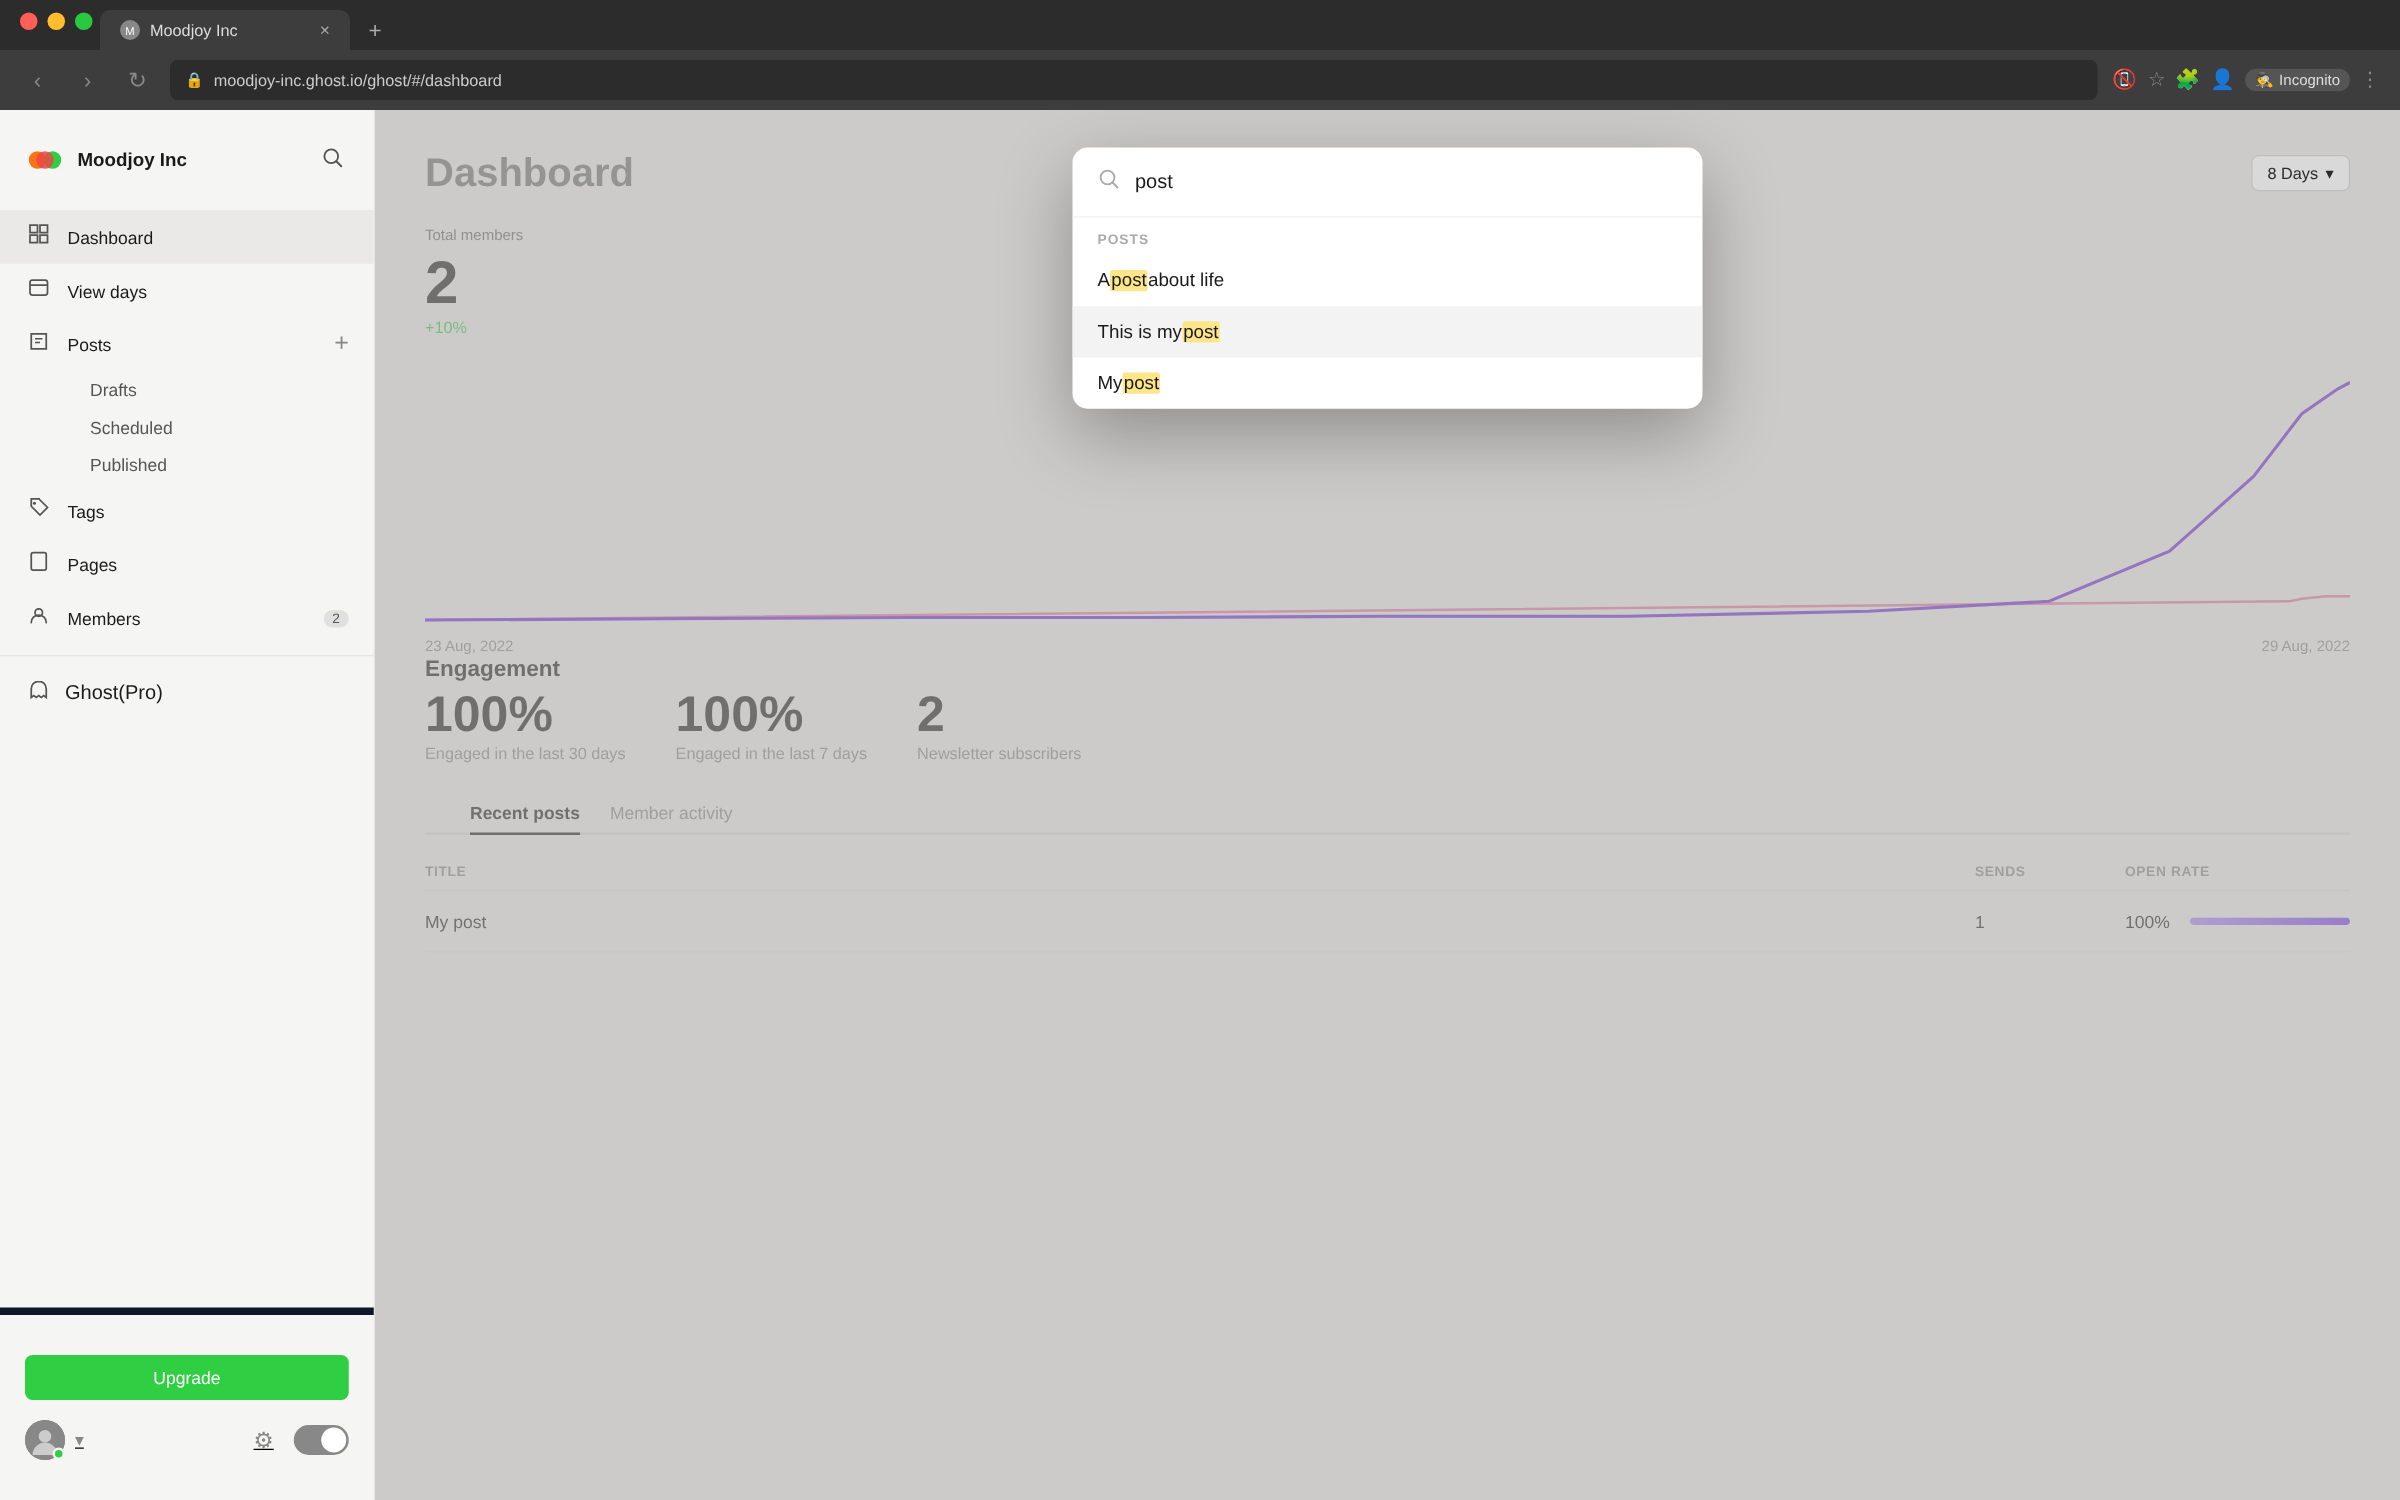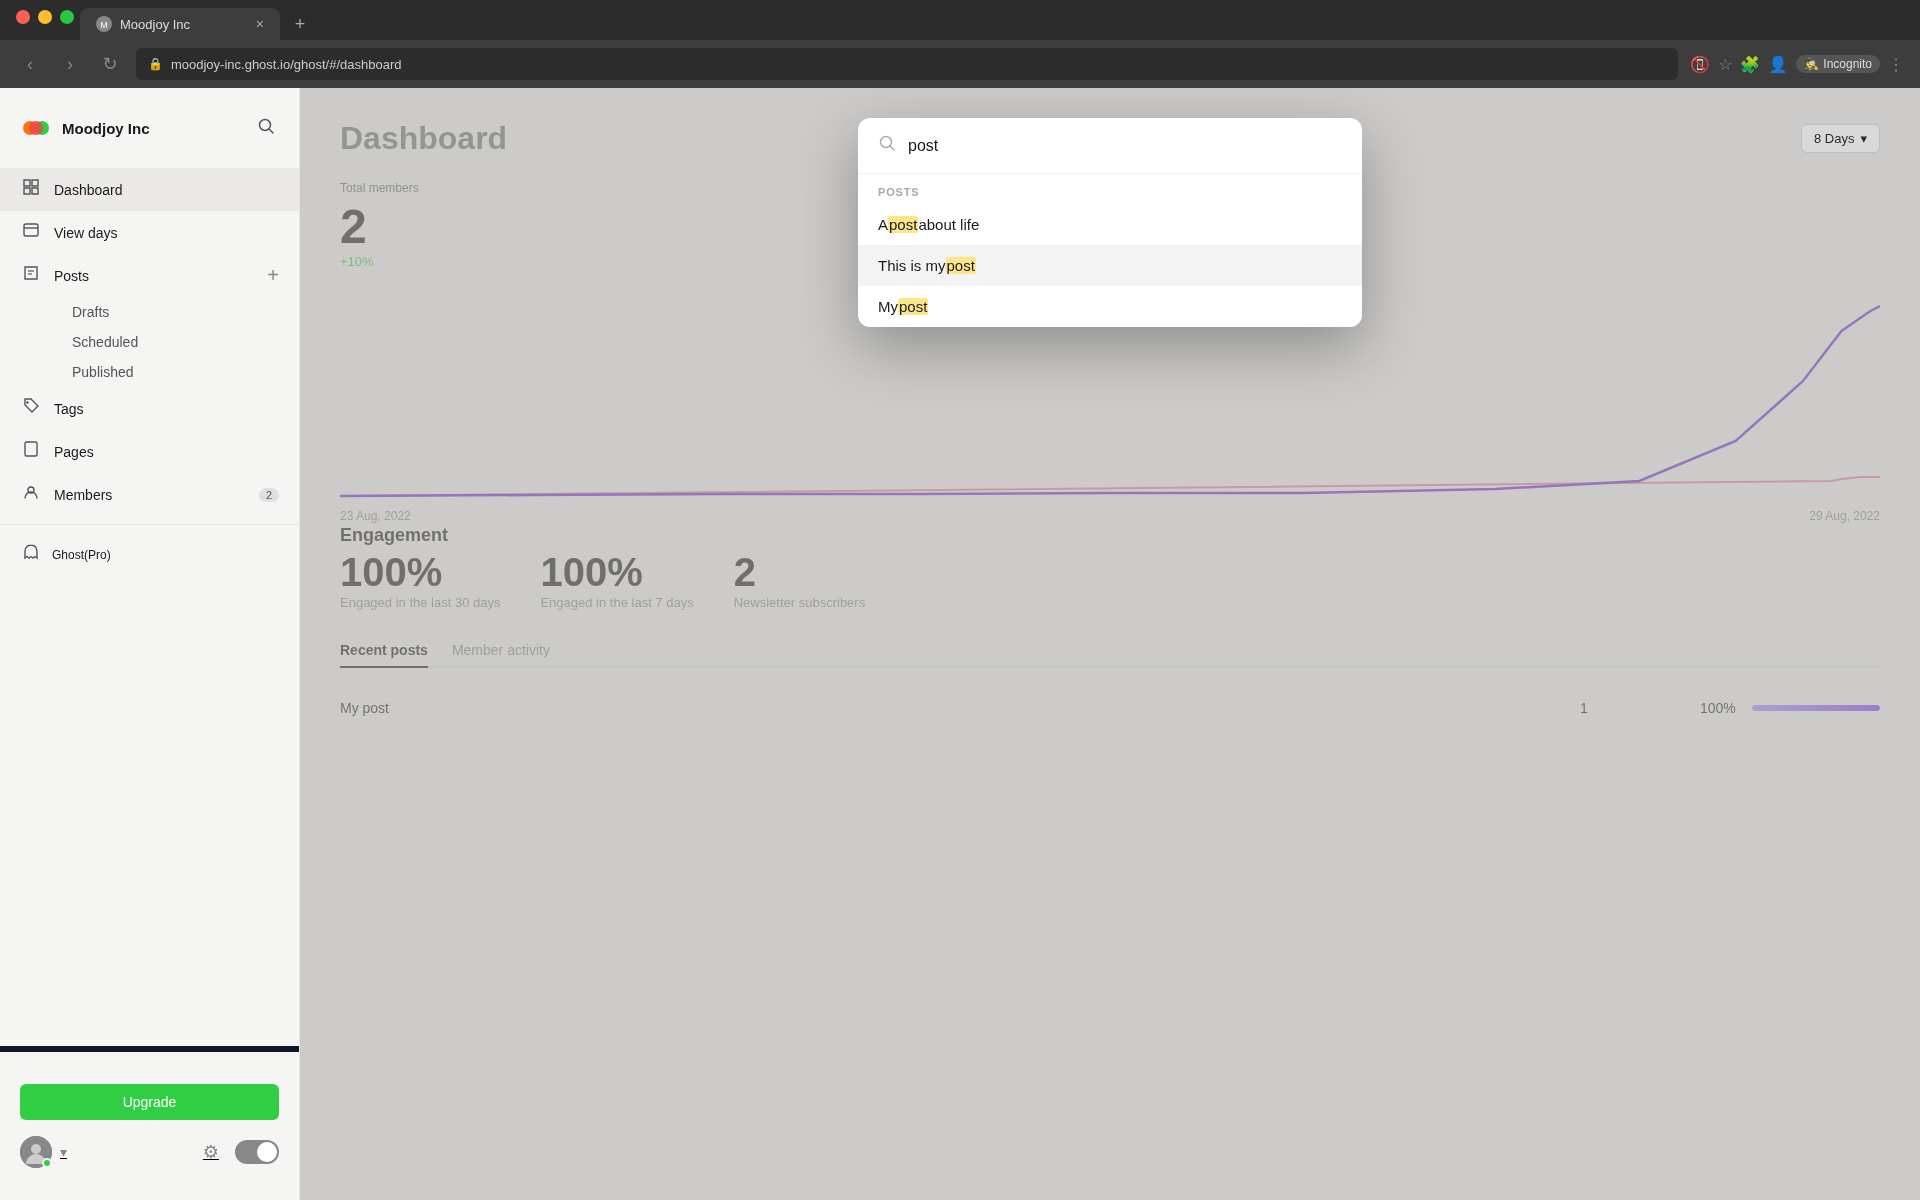--- a/index.html
+++ b/index.html
@@ -294,21 +294,21 @@
       display: flex;
       align-items: center;
       gap: 10px;
       padding: 10px 20px;
     }
     .ghost-icon {
       color: #555;
       font-size: 18px;
     }
     .ghost-label {
-      font-size: 12px;
+      font-size: 16px;
       color: #1a1a1a;
       font-weight: 500;
     }
 
     
     .main {
       flex: 1;
       background: #f0efed;
       overflow: auto;
       padding: 32px 40px;
@@ -419,20 +419,21 @@
       font-size: 14px;
       font-weight: 600;
       color: #1a1a1a;
       padding-bottom: 8px;
       cursor: pointer;
       border-bottom: 2px solid transparent;
       margin-bottom: -2px;
     }
     .tab-item.active {
       border-bottom-color: #1a1a1a;
+      margin-left: 36px;
     }
     .tab-item.inactive {
       color: #888;
       font-weight: 400;
     }
     .table-header {
       display: grid;
       grid-template-columns: 1fr 120px 180px;
       padding: 8px 0;
       border-bottom: 1px solid #e0e0e0;
@@ -749,20 +750,25 @@
           <div class="engagement-label">Newsletter subscribers</div>
         </div>
       </div>
     </div>
 
     <div class="recent-posts">
       <div class="tabs-row">
         <div class="tab-item active">Recent posts</div>
         <div class="tab-item inactive">Member activity</div>
       </div>
+      <div class="table-header">
+        <span class="table-col-label">TITLE</span>
+        <span class="table-col-label">SENDS</span>
+        <span class="table-col-label">OPEN RATE</span>
+      </div>
       <div class="table-row">
         <span class="row-title">My post</span>
         <span class="row-sends">1</span>
         <div class="row-rate">
           <span class="rate-value">100%</span>
           <div class="rate-bar">
             <div class="rate-fill" style="width: 100%"></div>
           </div>
         </div>
       </div>

